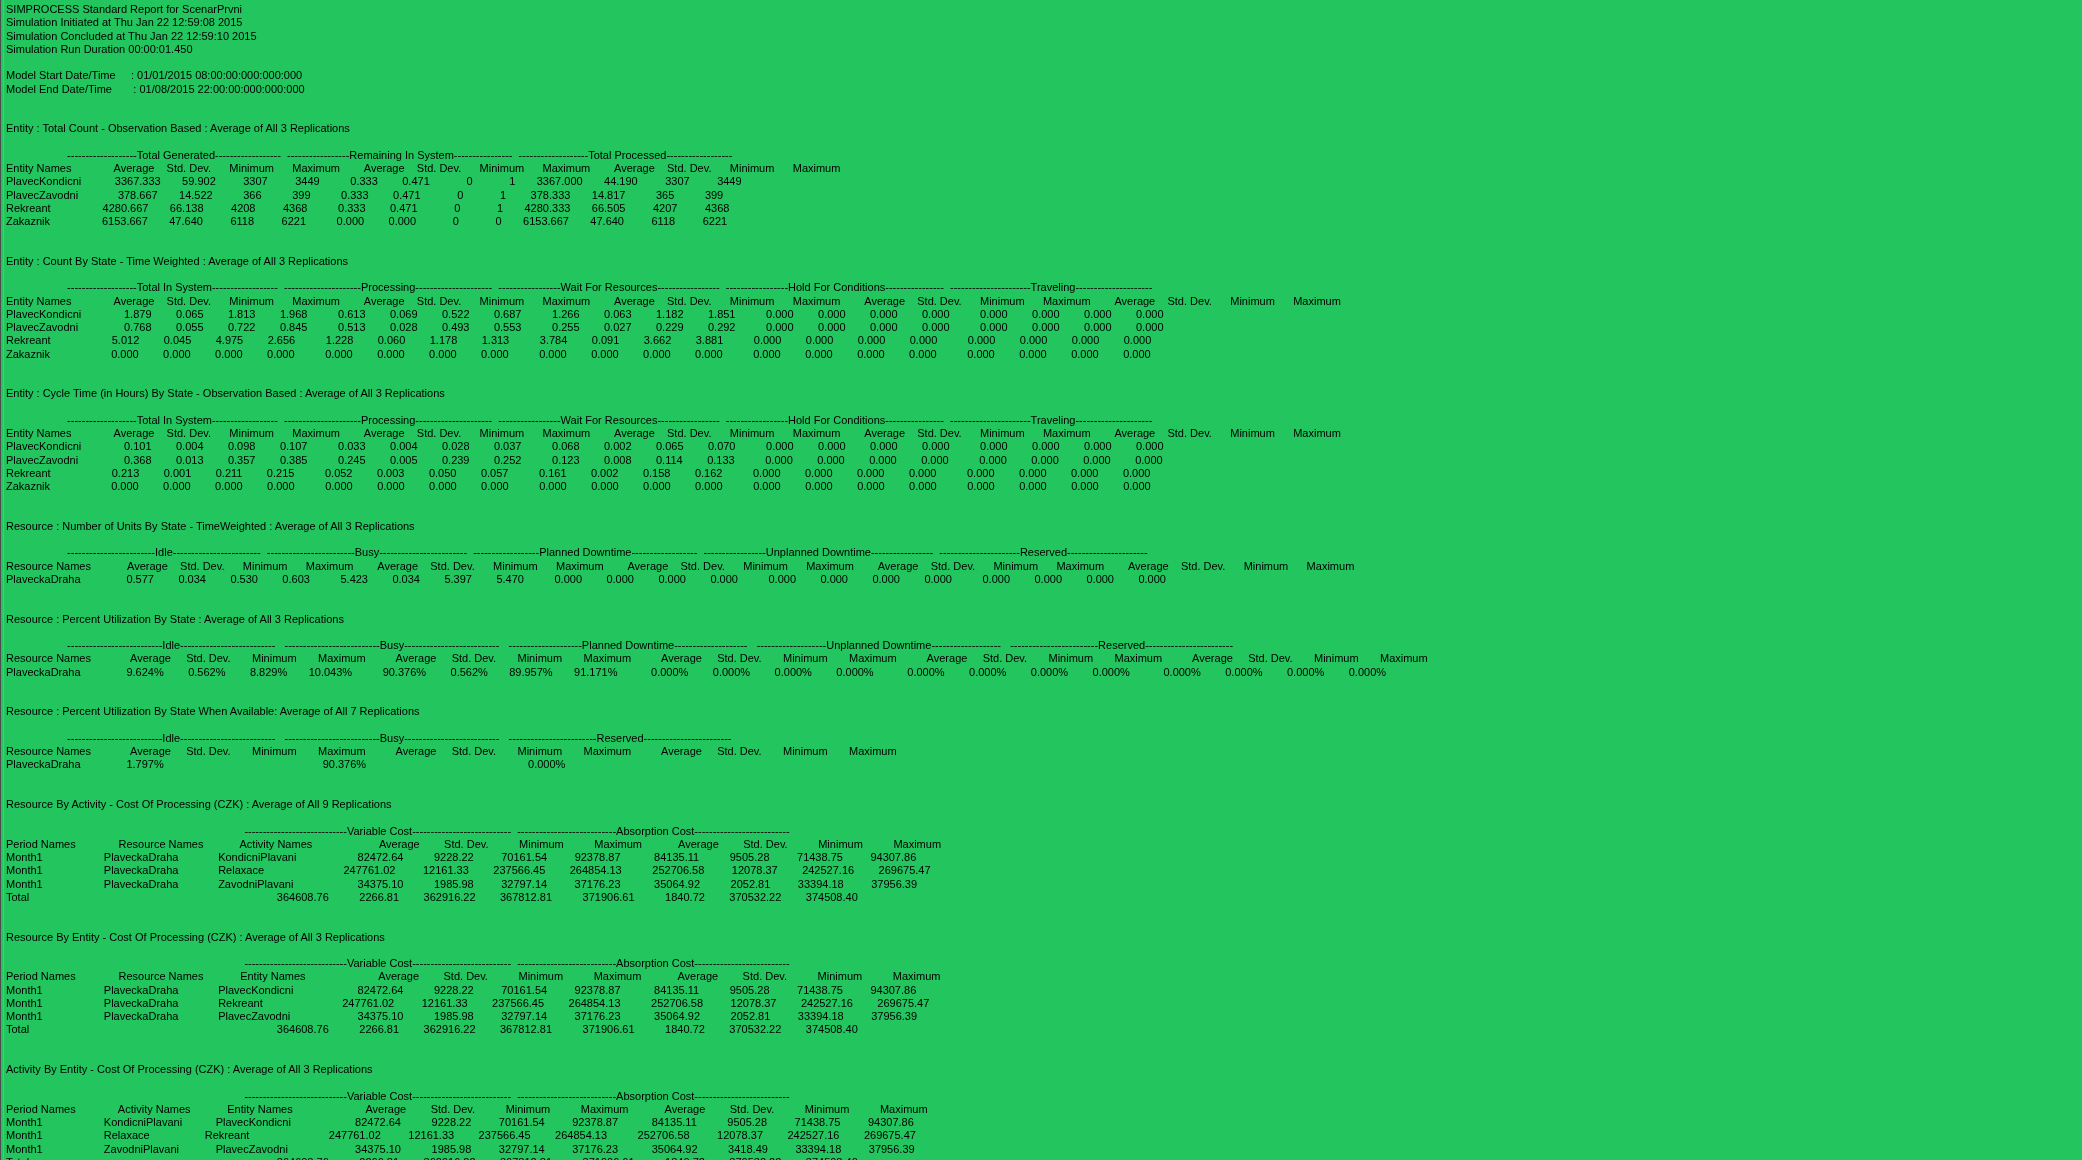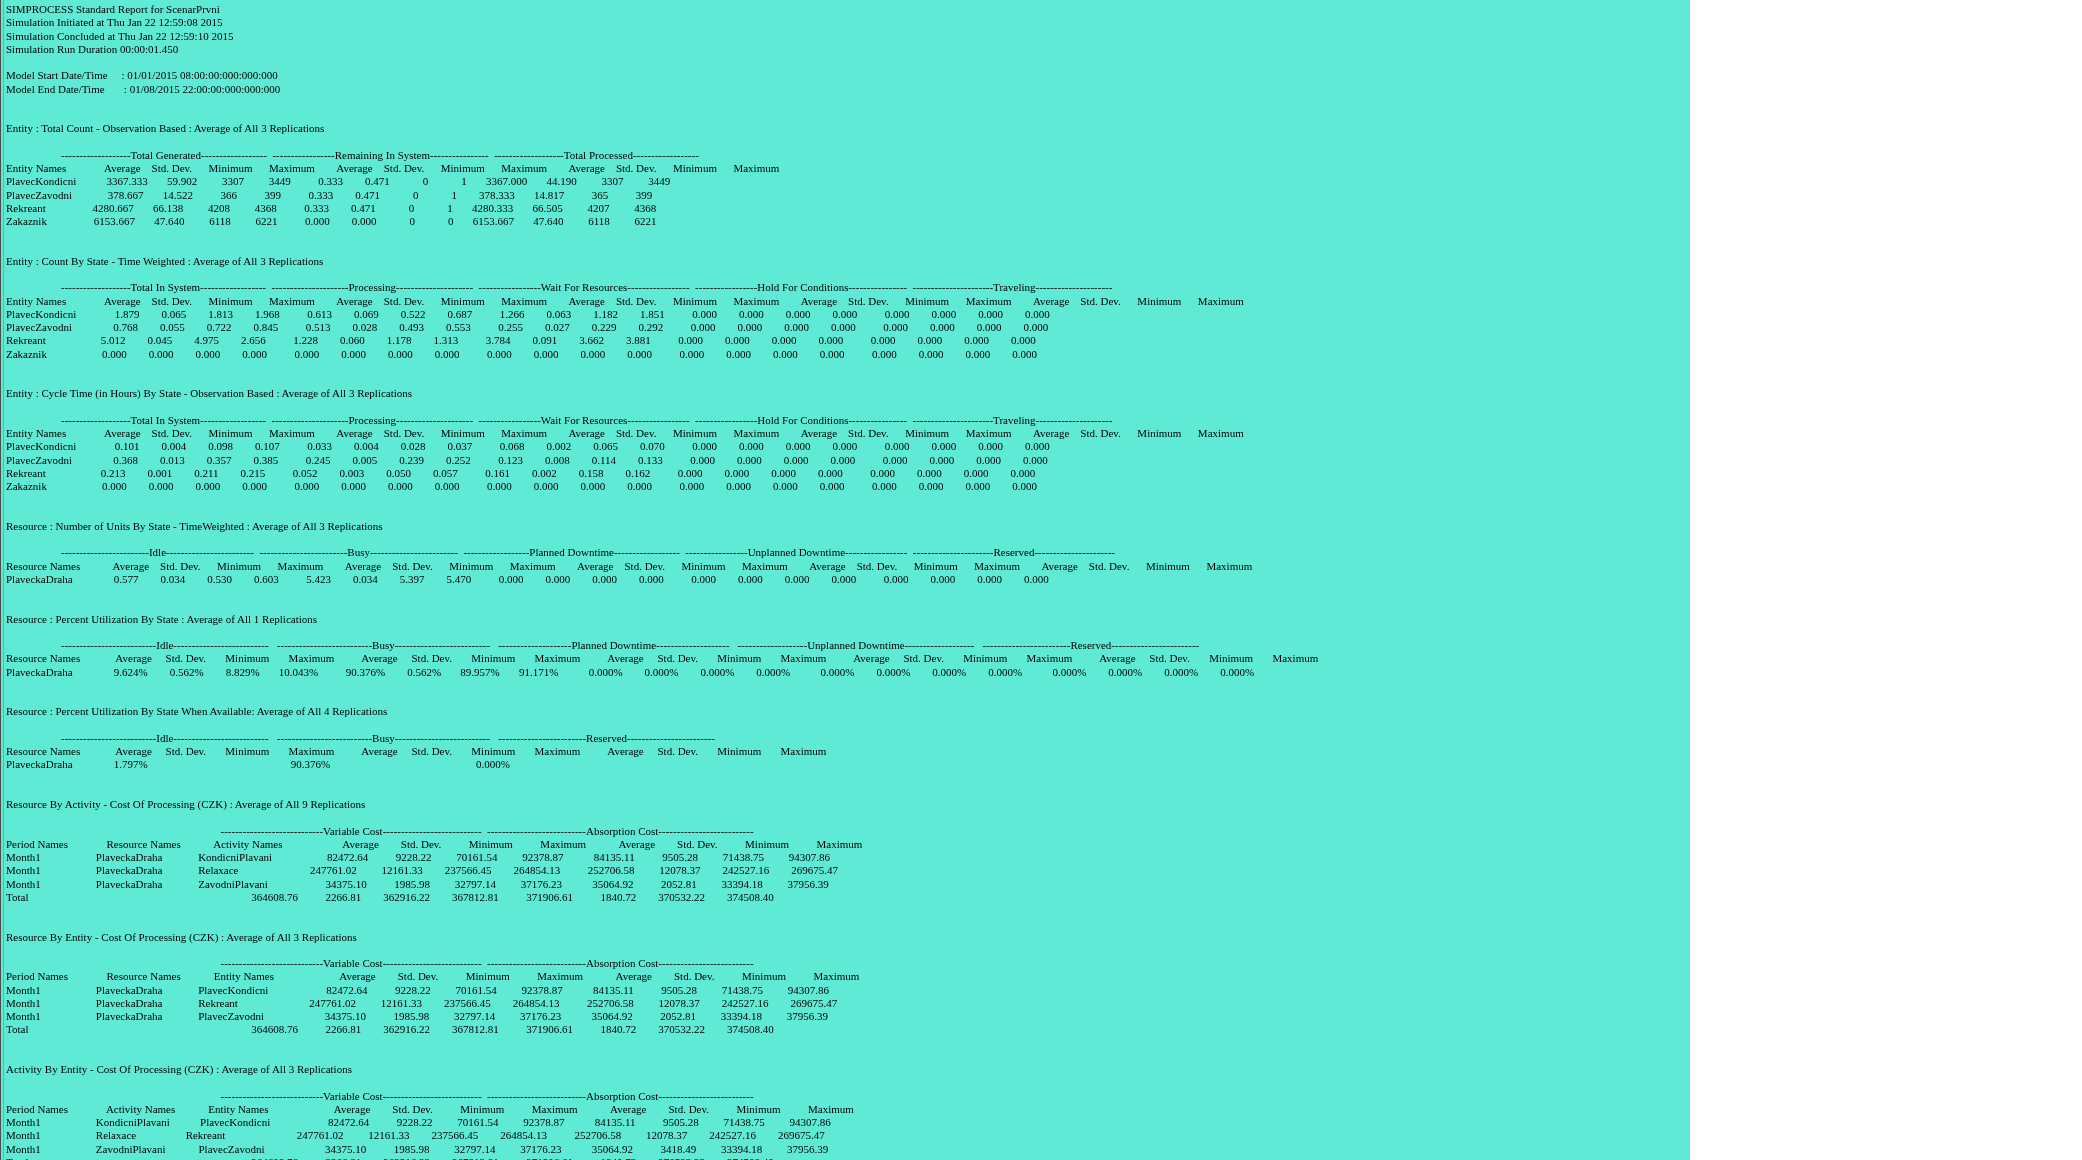--- a/index.html
+++ b/index.html
@@ -1,21 +1,21 @@
 <!DOCTYPE html>
 <html><head>
 <meta charset="utf-8">
 <style>
   html,body{margin:0;padding:0;background:#fff;}
   .screen{
     position:relative;
-    width:1690px;height:1160px;
-    background:#5eead4;
+    width:2082px;height:1160px;
+    background:#22c55e;
     overflow:hidden;
-    font-family:Liberation Serif, serif;
+    font-family:Liberation Sans, sans-serif;
     font-size:11px;line-height:13.25px;
     color:#000000;
   }
   .edge-a{position:absolute;left:0;top:0;bottom:0;width:1px;background:#4d4d4d;}
   .edge-b{position:absolute;left:3px;top:0;bottom:0;width:1px;background:#9b9b9b;}
   .content{position:absolute;left:6px;top:3px;right:0;bottom:0;}
   pre.block{
     margin:0 0 26.5px 0;
     font:inherit;
     white-space:pre;
@@ -64,27 +64,27 @@
 <span>PlavecZavodni               0.368        0.013        0.357        0.385          0.245        0.005        0.239        0.252          0.123        0.008        0.114        0.133          0.000        0.000        0.000        0.000          0.000        0.000        0.000        0.000</span>
 <span>Rekreant                    0.213        0.001        0.211        0.215          0.052        0.003        0.050        0.057          0.161        0.002        0.158        0.162          0.000        0.000        0.000        0.000          0.000        0.000        0.000        0.000</span>
 <span>Zakaznik                    0.000        0.000        0.000        0.000          0.000        0.000        0.000        0.000          0.000        0.000        0.000        0.000          0.000        0.000        0.000        0.000          0.000        0.000        0.000        0.000</span>
 </pre>
         <pre class="block"><span>Resource : Number of Units By State - TimeWeighted : Average of All 3 Replications</span>
 
 <span>                    ------------------------Idle------------------------  ------------------------Busy------------------------  ------------------Planned Downtime------------------  -----------------Unplanned Downtime-----------------  ----------------------Reserved----------------------</span>
 <span>Resource Names            Average    Std. Dev.      Minimum      Maximum        Average    Std. Dev.      Minimum      Maximum        Average    Std. Dev.      Minimum      Maximum        Average    Std. Dev.      Minimum      Maximum        Average    Std. Dev.      Minimum      Maximum</span>
 <span>PlaveckaDraha               0.577        0.034        0.530        0.603          5.423        0.034        5.397        5.470          0.000        0.000        0.000        0.000          0.000        0.000        0.000        0.000          0.000        0.000        0.000        0.000</span>
 </pre>
-        <pre class="block"><span>Resource : Percent Utilization By State : Average of All 1 Replications</span>
+        <pre class="block"><span>Resource : Percent Utilization By State : Average of All 3 Replications</span>
 
 <span>                    --------------------------Idle--------------------------   --------------------------Busy--------------------------   --------------------Planned Downtime--------------------   -------------------Unplanned Downtime-------------------   ------------------------Reserved------------------------</span>
 <span>Resource Names             Average     Std. Dev.       Minimum       Maximum          Average     Std. Dev.       Minimum       Maximum          Average     Std. Dev.       Minimum       Maximum          Average     Std. Dev.       Minimum       Maximum          Average     Std. Dev.       Minimum       Maximum</span>
 <span>PlaveckaDraha               9.624%        0.562%        8.829%       10.043%          90.376%        0.562%       89.957%       91.171%           0.000%        0.000%        0.000%        0.000%           0.000%        0.000%        0.000%        0.000%           0.000%        0.000%        0.000%        0.000%</span>
 </pre>
-        <pre class="block"><span>Resource : Percent Utilization By State When Available: Average of All 4 Replications</span>
+        <pre class="block"><span>Resource : Percent Utilization By State When Available: Average of All 7 Replications</span>
 
 <span>                    --------------------------Idle--------------------------   --------------------------Busy--------------------------   ------------------------Reserved------------------------</span>
 <span>Resource Names             Average     Std. Dev.       Minimum       Maximum          Average     Std. Dev.       Minimum       Maximum          Average     Std. Dev.       Minimum       Maximum</span>
 <span>PlaveckaDraha               1.797%                                                    90.376%                                                     0.000%                                          </span>
 </pre>
         <pre class="block"><span>Resource By Activity - Cost Of Processing (CZK) : Average of All 9 Replications</span>
 
 <span>                                                                              ----------------------------Variable Cost---------------------------  ---------------------------Absorption Cost--------------------------</span>
 <span>Period Names              Resource Names            Activity Names                      Average        Std. Dev.          Minimum          Maximum            Average        Std. Dev.          Minimum          Maximum</span>
 <span>Month1                    PlaveckaDraha             KondicniPlavani                    82472.64          9228.22         70161.54         92378.87           84135.11          9505.28         71438.75         94307.86</span>

